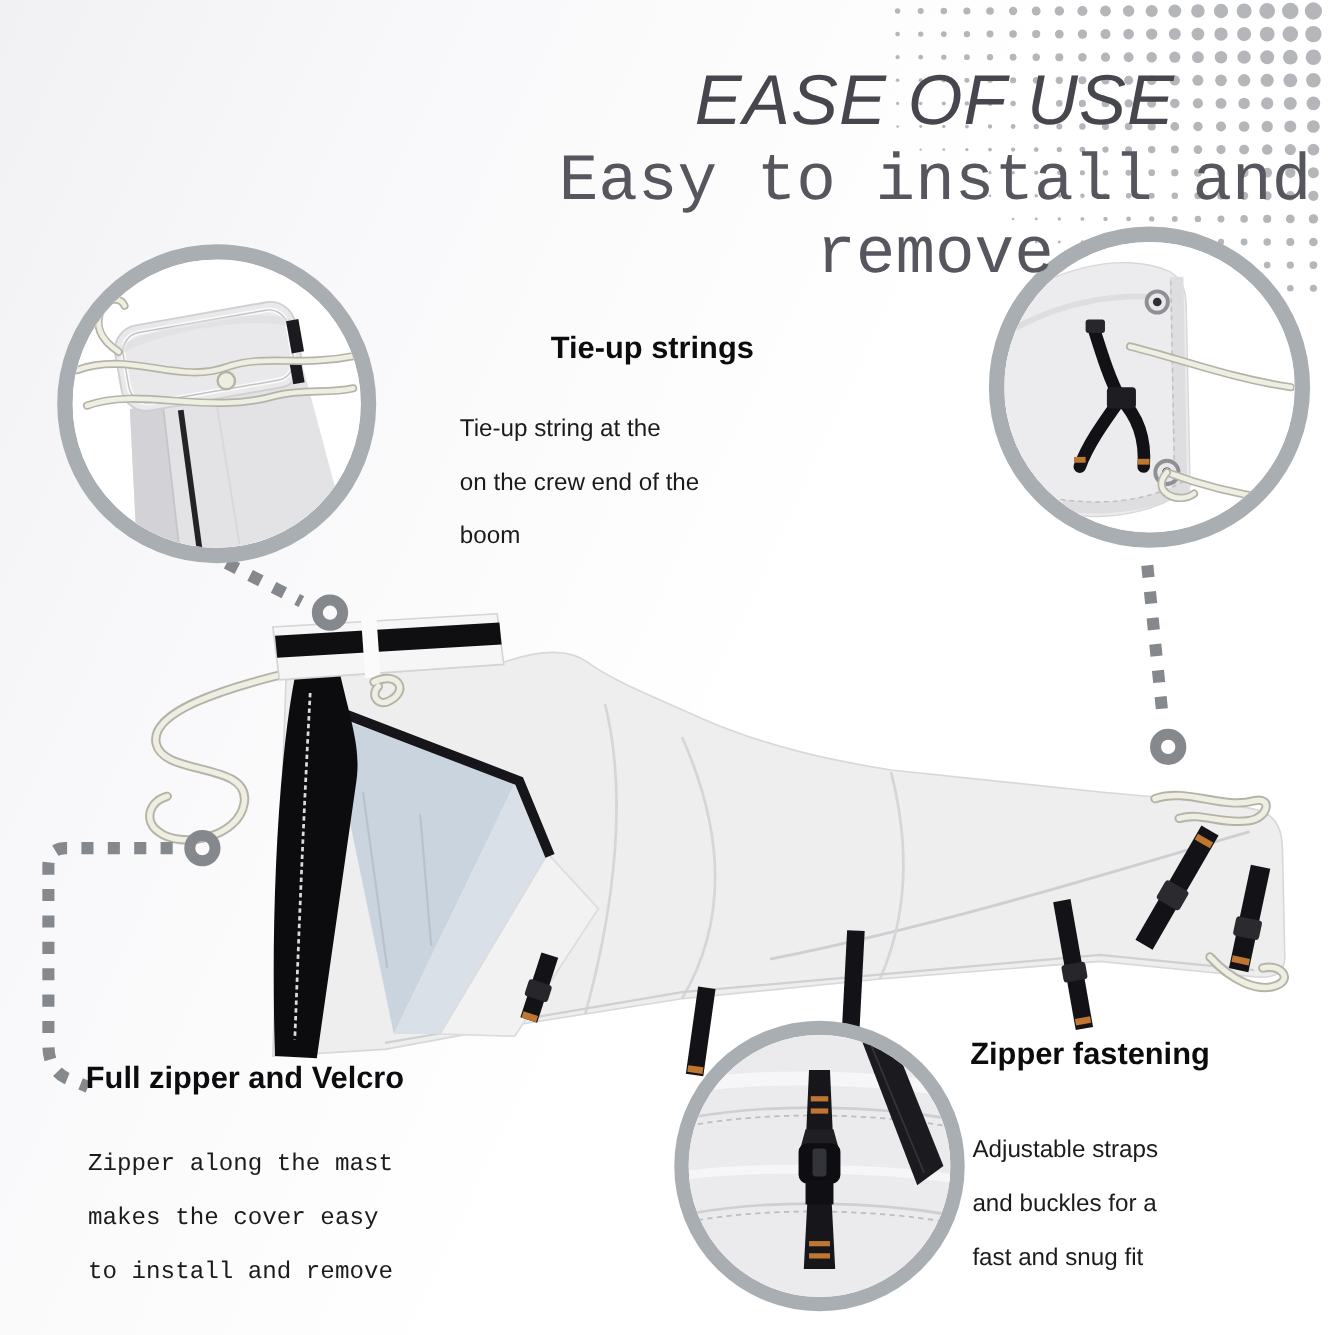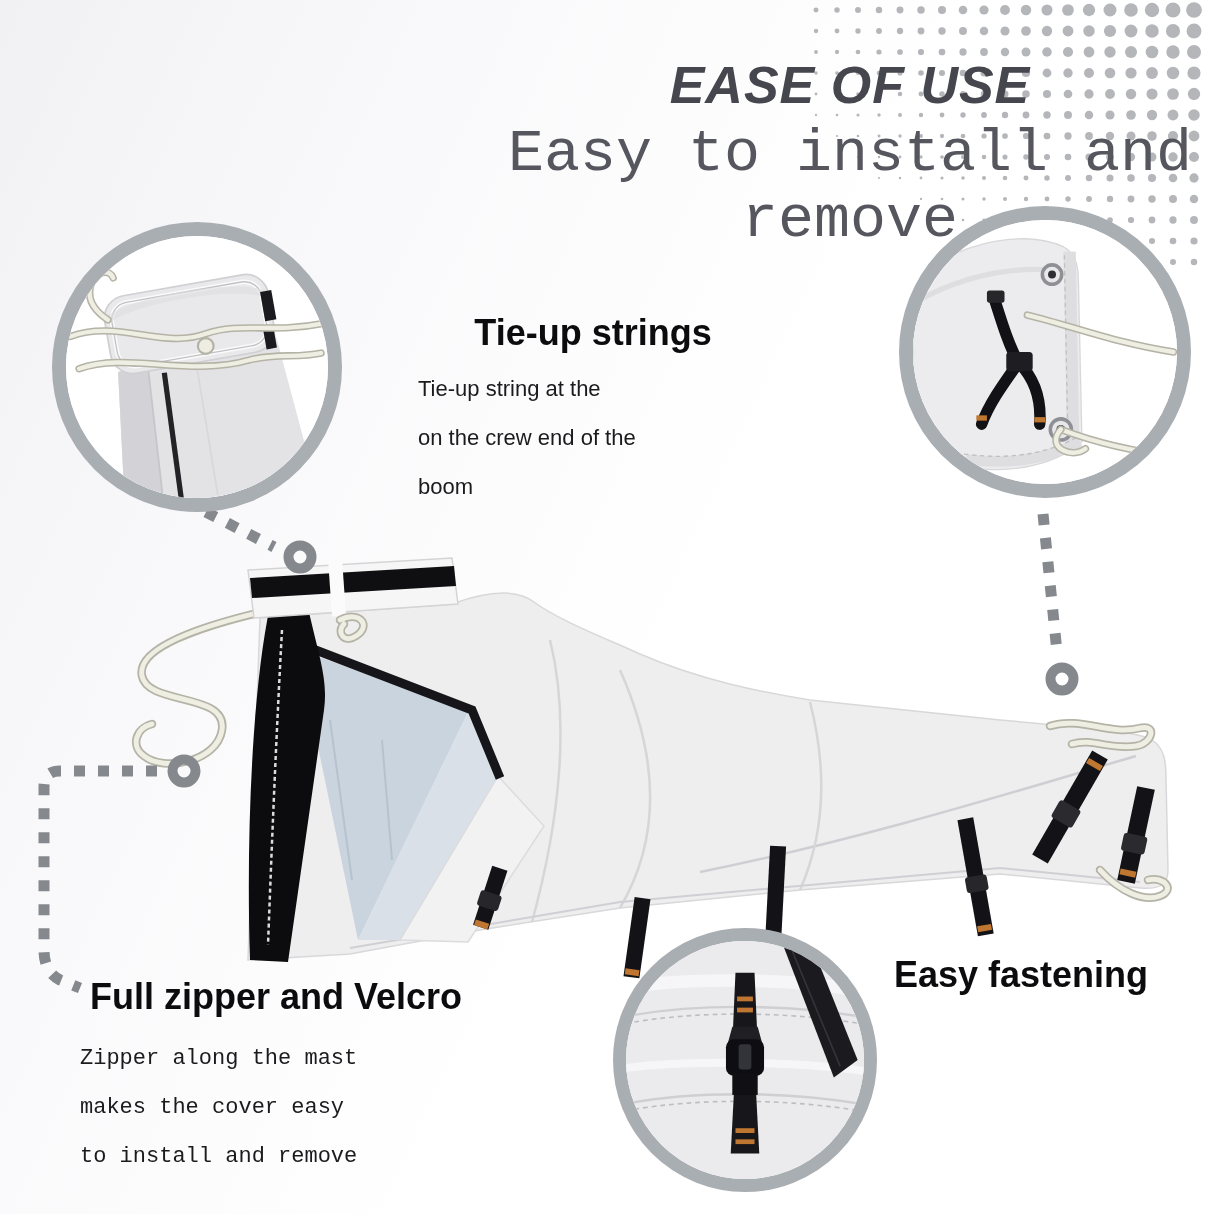--- a/index.html
+++ b/index.html
@@ -19,28 +19,28 @@
     border:14px solid #a9aeb3;border-radius:50%;
     background:#ffffff;overflow:hidden;box-sizing:border-box;
   }
   .detail-circle svg{display:block;width:100%;height:100%;}
   .c1{left:52px;top:222px;width:290px;height:290px;}
   .c2{left:899px;top:206px;width:292px;height:292px;}
   .c3{left:613px;top:928px;width:264px;height:264px;border-width:13px;}
   
   .hero{position:absolute;left:500px;top:58px;width:700px;text-align:center;z-index:6;}
   .hero h1{
-    margin:0;font-size:52px;line-height:1.05;font-weight:bold;font-style:italic;
+    margin:0;font-size:64px;line-height:1.05;font-weight:normal;font-style:italic;
     color:#46464e;letter-spacing:1px;
   }
   .hero p{
     margin:8px 0 0 0;font-size:60px;line-height:1.1;font-weight:400;color:#56565e;font-family:Liberation Mono, monospace;
   }
   
-  .feature h2{margin:12px;font-size:36px;font-weight:bold;color:#0c0c0e;white-space:nowrap;}
+  .feature h2{margin:0;font-size:28px;font-weight:bold;color:#0c0c0e;white-space:nowrap;}
   .feature .line{font-size:22px;line-height:49px;color:#1b1b1e;white-space:nowrap;}
   .f1-head{position:absolute;left:413px;top:300px;width:360px;text-align:center;z-index:6;}
   .f1-body{position:absolute;left:418px;top:364px;z-index:6;}
   .f2-head{position:absolute;left:78px;top:964px;z-index:6;}
   .f2-body{position:absolute;left:80px;top:1034px;z-index:6;font-family:Liberation Mono, monospace;}
   .f3-head{position:absolute;left:882px;top:942px;z-index:6;}
   .f3-body{position:absolute;left:884px;top:1020px;z-index:6;}
   .rope-o{fill:none;stroke:#b5b3a6;stroke-width:8.5;stroke-linecap:round;}
   .rope-i{fill:none;stroke:#efeee3;stroke-width:5;stroke-linecap:round;}
   .dash{fill:none;stroke:#85898e;stroke-width:11;stroke-dasharray:11 13;}
@@ -469,16 +469,21 @@
   <div class="feature f2-head">
     <h2>Full zipper and Velcro</h2>
   </div>
   <div class="feature f2-body">
     <div class="line">Zipper along the mast</div>
     <div class="line">makes the cover easy</div>
     <div class="line">to install and remove</div>
   </div>
 
   <div class="feature f3-head">
-    <h2>Easy fastening</h2>
+    <h2>Zipper fastening</h2>
+  </div>
+  <div class="feature f3-body">
+    <div class="line">Adjustable straps</div>
+    <div class="line">and buckles for a</div>
+    <div class="line">fast and snug fit</div>
   </div>
 
 </div>
 
 </body></html>

